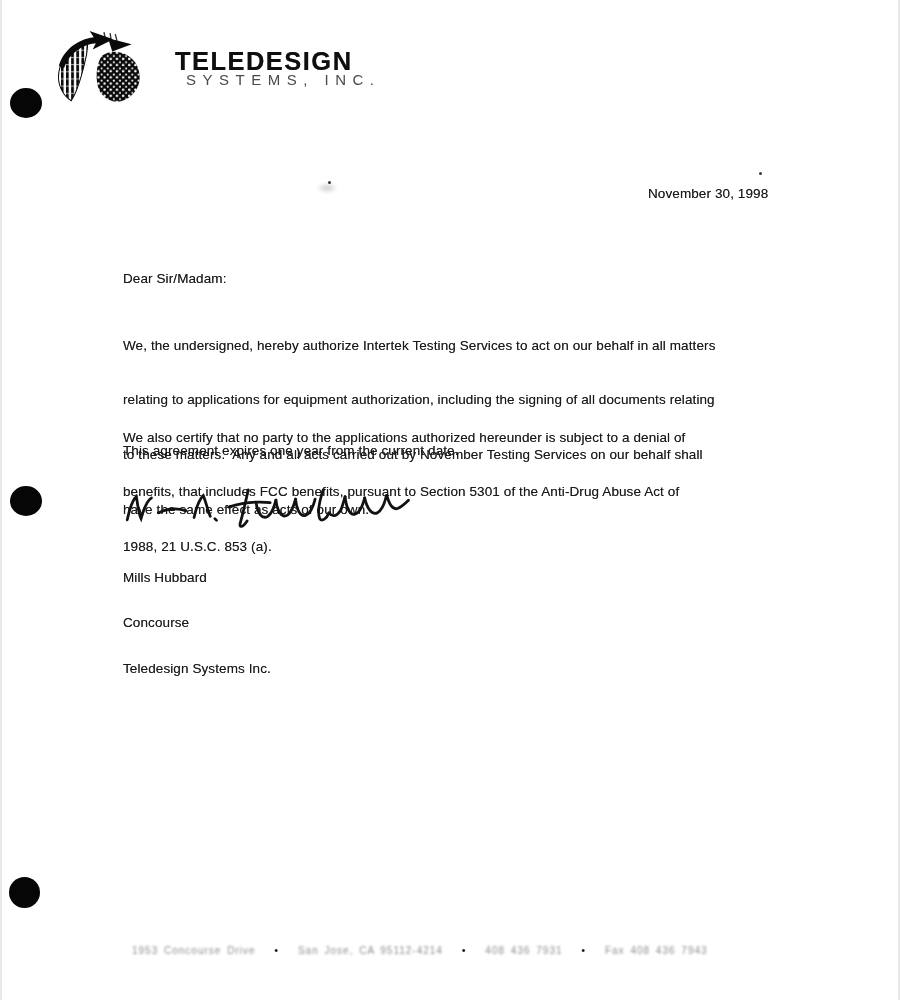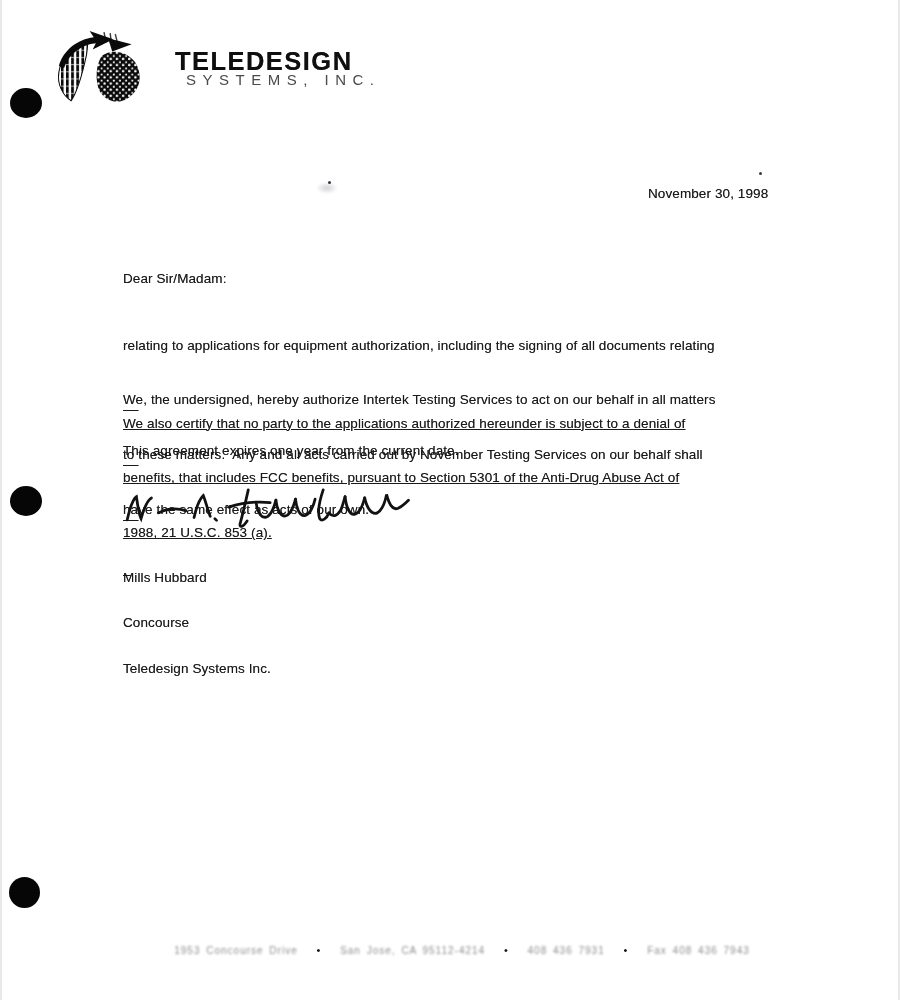--- a/index.html
+++ b/index.html
@@ -29,27 +29,27 @@
     background:radial-gradient(ellipse at center,rgba(120,120,125,.35),rgba(255,255,255,0) 70%);
     filter:blur(1px);}
   
   .txt{position:absolute;font-size:13.5px;line-height:15.3px;
     text-shadow:0 0 0.4px rgba(0,0,0,.55);letter-spacing:.1px;white-space:pre;}
   .date-line{left:646px;top:186px;}
   .recipient{left:121px;top:200px;}
   .salutation{left:121px;top:271px;}
   .para{line-height:18.3px;}
   .p1{left:121px;top:300px;}
-  .p2{left:121px;top:378px;text-decoration:underline;}
+  .p2{left:121px;top:392px;}
   .p3{left:121px;top:442px;}
   .sig-block{left:121px;top:539px;}
   
   .signature{position:absolute;left:116px;top:484px;width:302px;height:52px;}
   
-  .footer{position:absolute;left:130px;top:944px;width:660px;text-align:center;
+  .footer{position:absolute;left:130px;top:944px;width:660px;text-align:left;
     font-size:10px;color:#8d8d8d;letter-spacing:1px;word-spacing:2px;white-space:nowrap;}
   .footer .seg{filter:blur(0.8px);display:inline-block;}
   .footer .bullet{color:#141414;font-size:11px;margin:0 13px;display:inline-block;
     filter:blur(0.2px);}
 </style>
 </head>
 <body>
 
 <div class="page">
 
@@ -89,22 +89,22 @@
   <div class="smudge"></div>
   <div class="artifact-dot a1"></div>
   <div class="artifact-dot a2"></div>
 
   <div class="txt date-line">November 30, 1998</div>
 
 
   <div class="txt salutation">Dear Sir/Madam:</div>
 
   <div class="txt para p1">
+    <div>We, the undersigned, hereby authorize Intertek Testing Services to act on our behalf in all matters</div>
     <div>relating to applications for equipment authorization, including the signing of all documents relating</div>
-    <div>We, the undersigned, hereby authorize Intertek Testing Services to act on our behalf in all matters</div>
     <div>to these matters.  Any and all acts carried out by November Testing Services on our behalf shall</div>
     <div>have the same effect as acts of our own.</div>
   </div>
 
   <div class="txt para p2">
     <div>We also certify that no party to the applications authorized hereunder is subject to a denial of</div>
     <div>benefits, that includes FCC benefits, pursuant to Section 5301 of the Anti-Drug Abuse Act of</div>
     <div>1988, 21 U.S.C. 853 (a).</div>
   </div>
 

